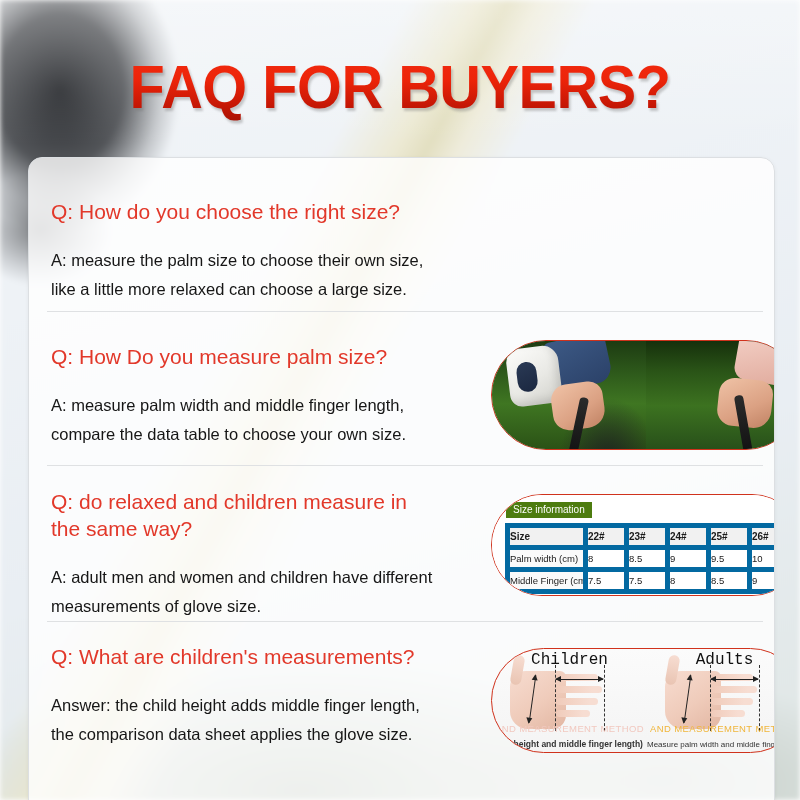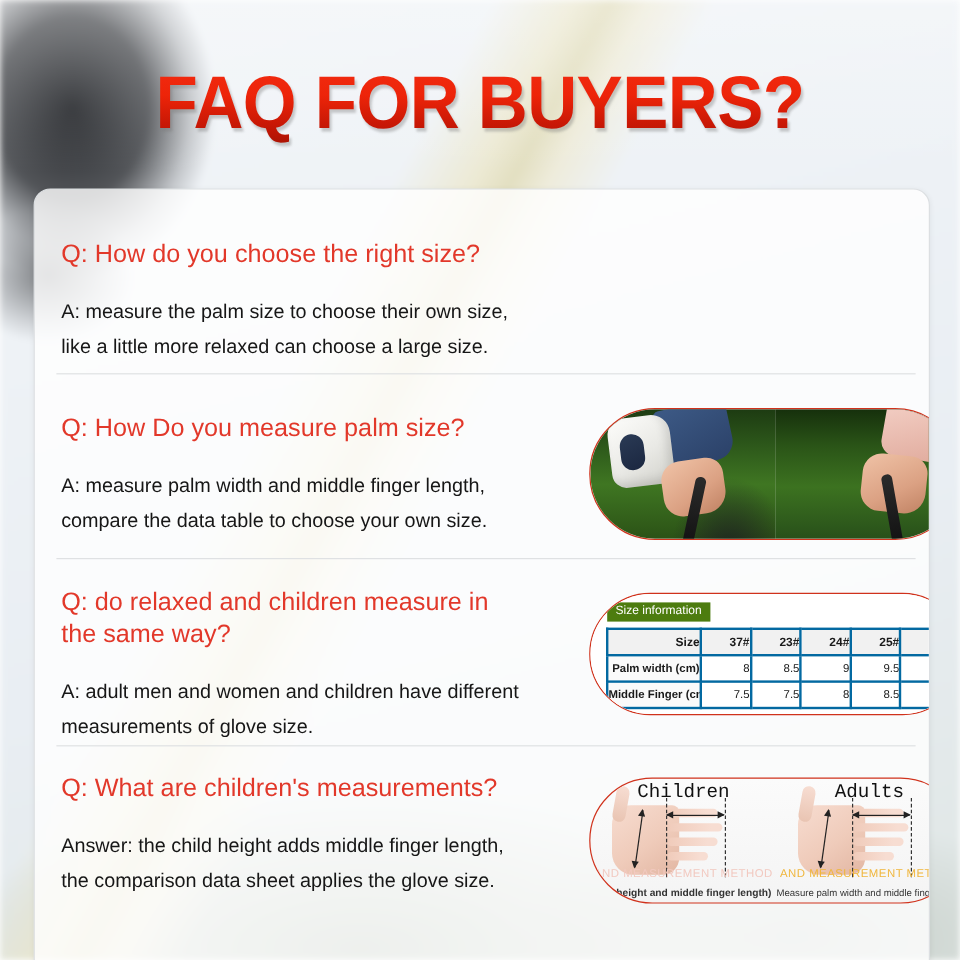--- a/index.html
+++ b/index.html
@@ -246,32 +246,32 @@
   #size-table-adult .tbl-label { left: 14px; top: 7px; }
 
   table.sizetbl {
     position: absolute;
     border-collapse: collapse;
     table-layout: fixed;
   }
   #size-table-adult table.sizetbl { left: 13px; top: 28px; width: 288px; }
 
   table.sizetbl td {
-    border: 2px solid #0369a1;
-    text-align: right;
+    border: 5px solid #0369a1;
+    text-align: left;
     color: #1a1a1a;
     height: 22px;
     overflow: hidden;
     white-space: nowrap;
   }
   #size-table-adult table.sizetbl td { font-size: 9.5px; }
   #size-table-adult table.sizetbl tr:first-child td { font-size: 10px; }
 
   table.sizetbl tr:first-child td { background: #f1f1f1; font-weight: bold; }
-  table.sizetbl td.rowhead { background: #fafafa; font-weight: bold; font-size: 9px; }
+  table.sizetbl td.rowhead { background: #fafafa; font-weight: normal; font-size: 9px; }
 </style>
 </head>
 <body>
 
 <div id="bg-photo"></div>
 <div id="bg-vignette"></div>
 
 <h1 id="page-title">FAQ FOR BUYERS?</h1>
 
 <div id="faq-card">
@@ -307,21 +307,21 @@
 compare the data table to choose your own size.</div>
     </div>
 
     <div class="media" id="size-table-adult">
       <div class="tbl-wrap">
         <div class="tbl-label">Size information</div>
         <table class="sizetbl">
           <tbody>
               <tr>
             <td class="rowhead" style="width:78px">Size</td>
-            <td>37#</td>
+            <td>22#</td>
             <td>23#</td>
             <td>24#</td>
             <td>25#</td>
             <td>26#</td>
           </tr>
           <tr>
             <td class="rowhead">Palm width (cm)</td>
             <td>8</td>
             <td>8.5</td>
             <td>9</td>

